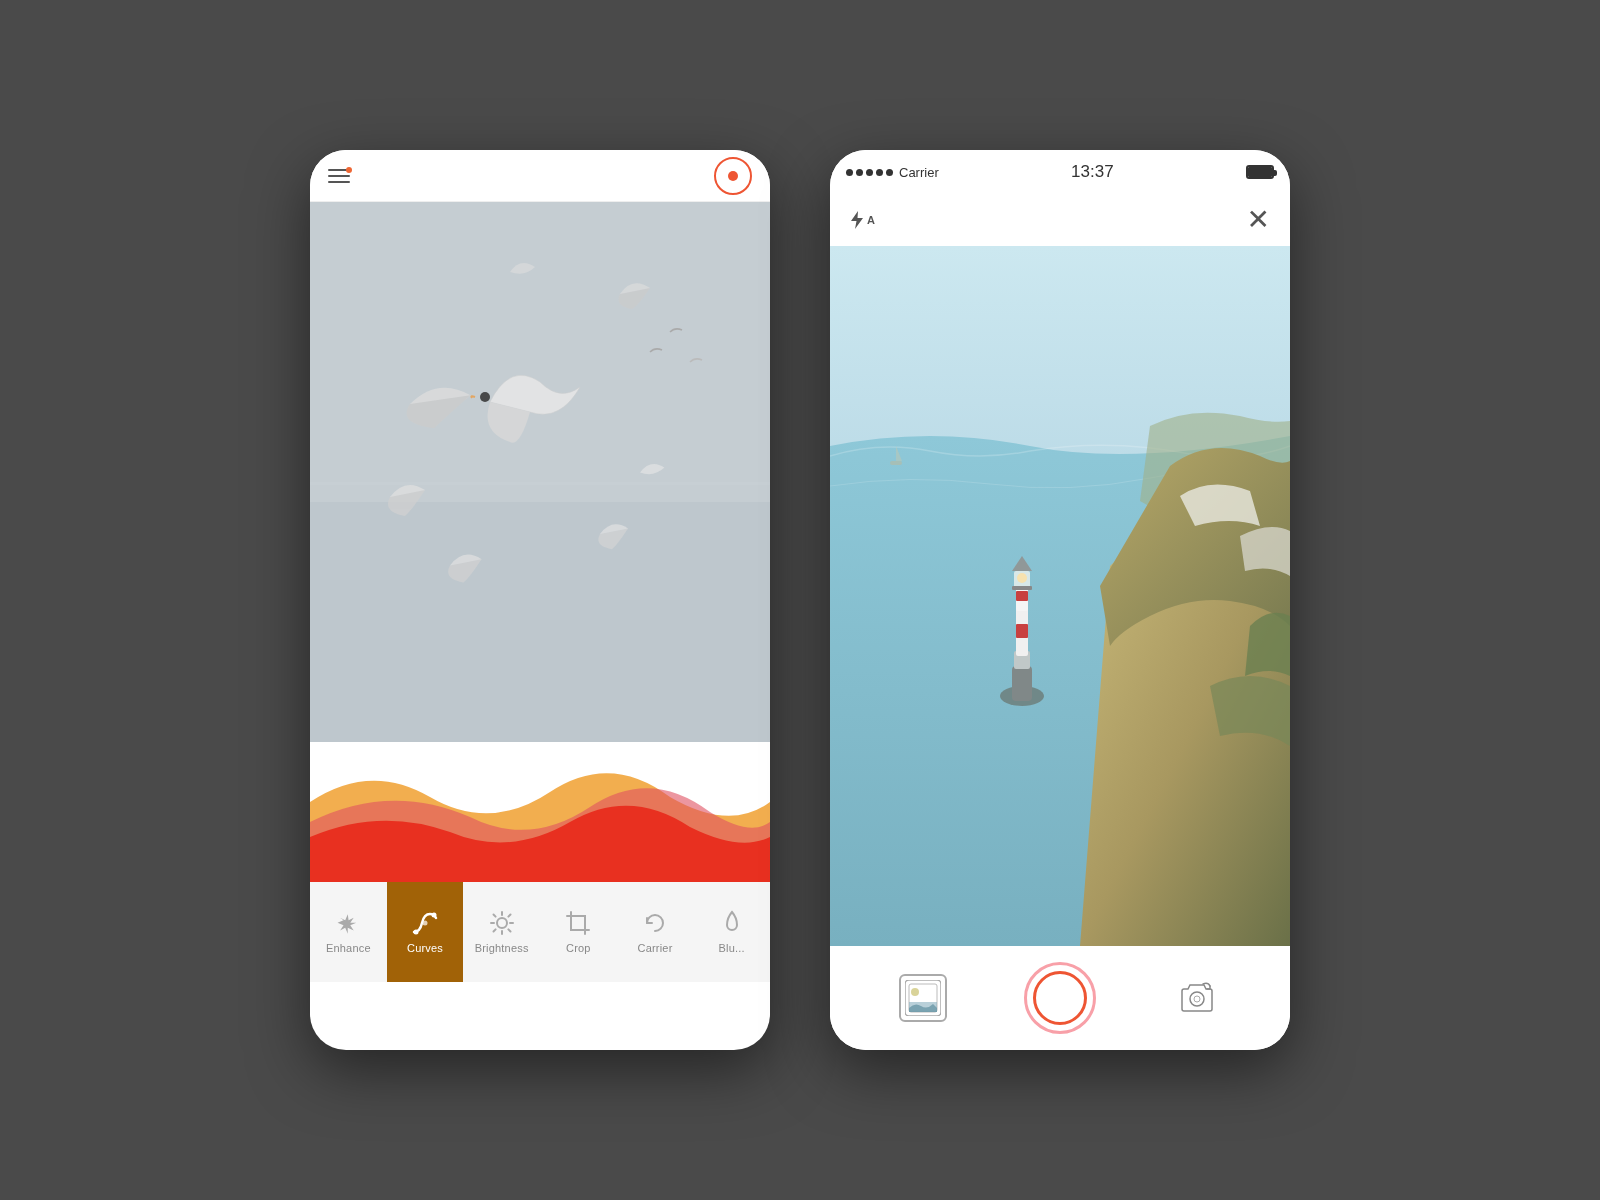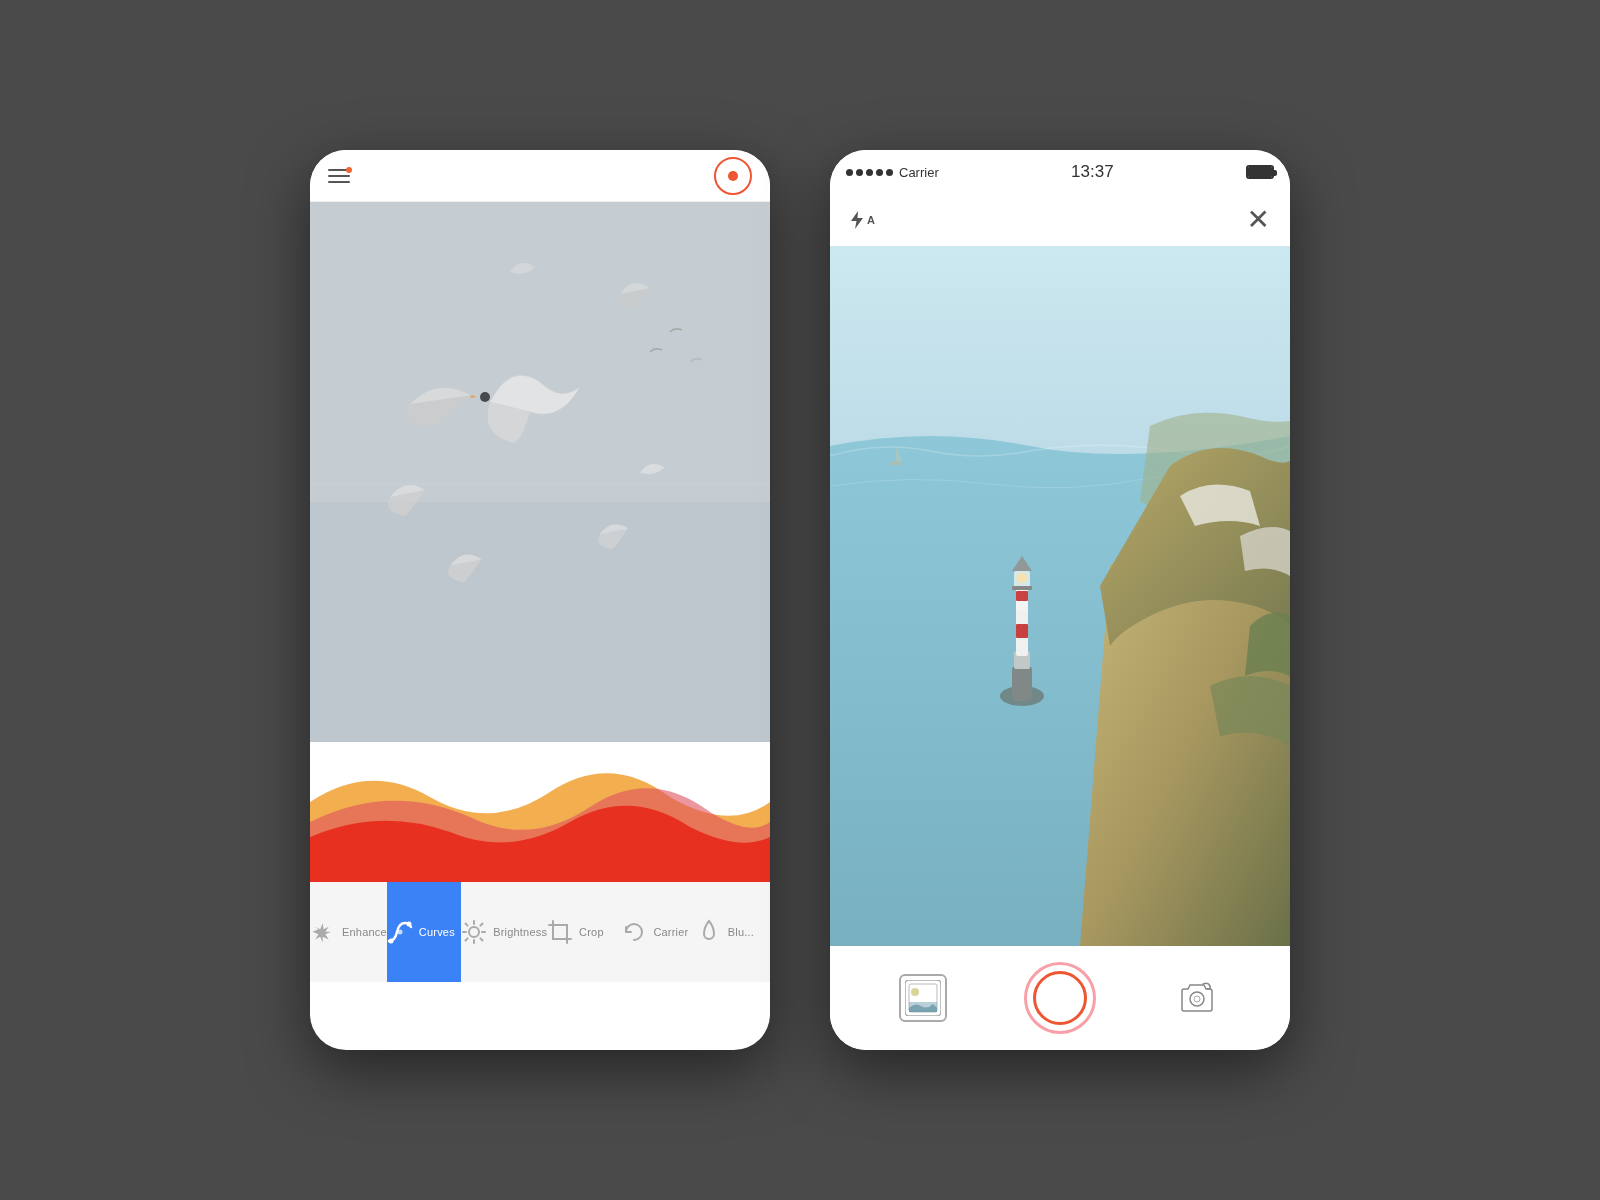--- a/index.html
+++ b/index.html
@@ -127,28 +127,29 @@
     
     .toolbar-left {
       background: #f5f5f5;
       height: 100px;
       display: flex;
       align-items: stretch;
     }
     .tool-item {
       flex: 1;
       display: flex;
-      align-items: center;
-      justify-content: flex-start;
+      flex-direction: column;
+      align-items: center;
+      justify-content: center;
       gap: 6px;
       cursor: pointer;
       background: transparent;
     }
     .tool-item.active {
-      background: #3b82f6;
+      background: #a16207;
     }
     .tool-item.active .tool-label { color: #fff; }
     .tool-label {
       font-size: 11px;
       color: #888;
       letter-spacing: 0.2px;
     }
 
     
     .phone-right {

